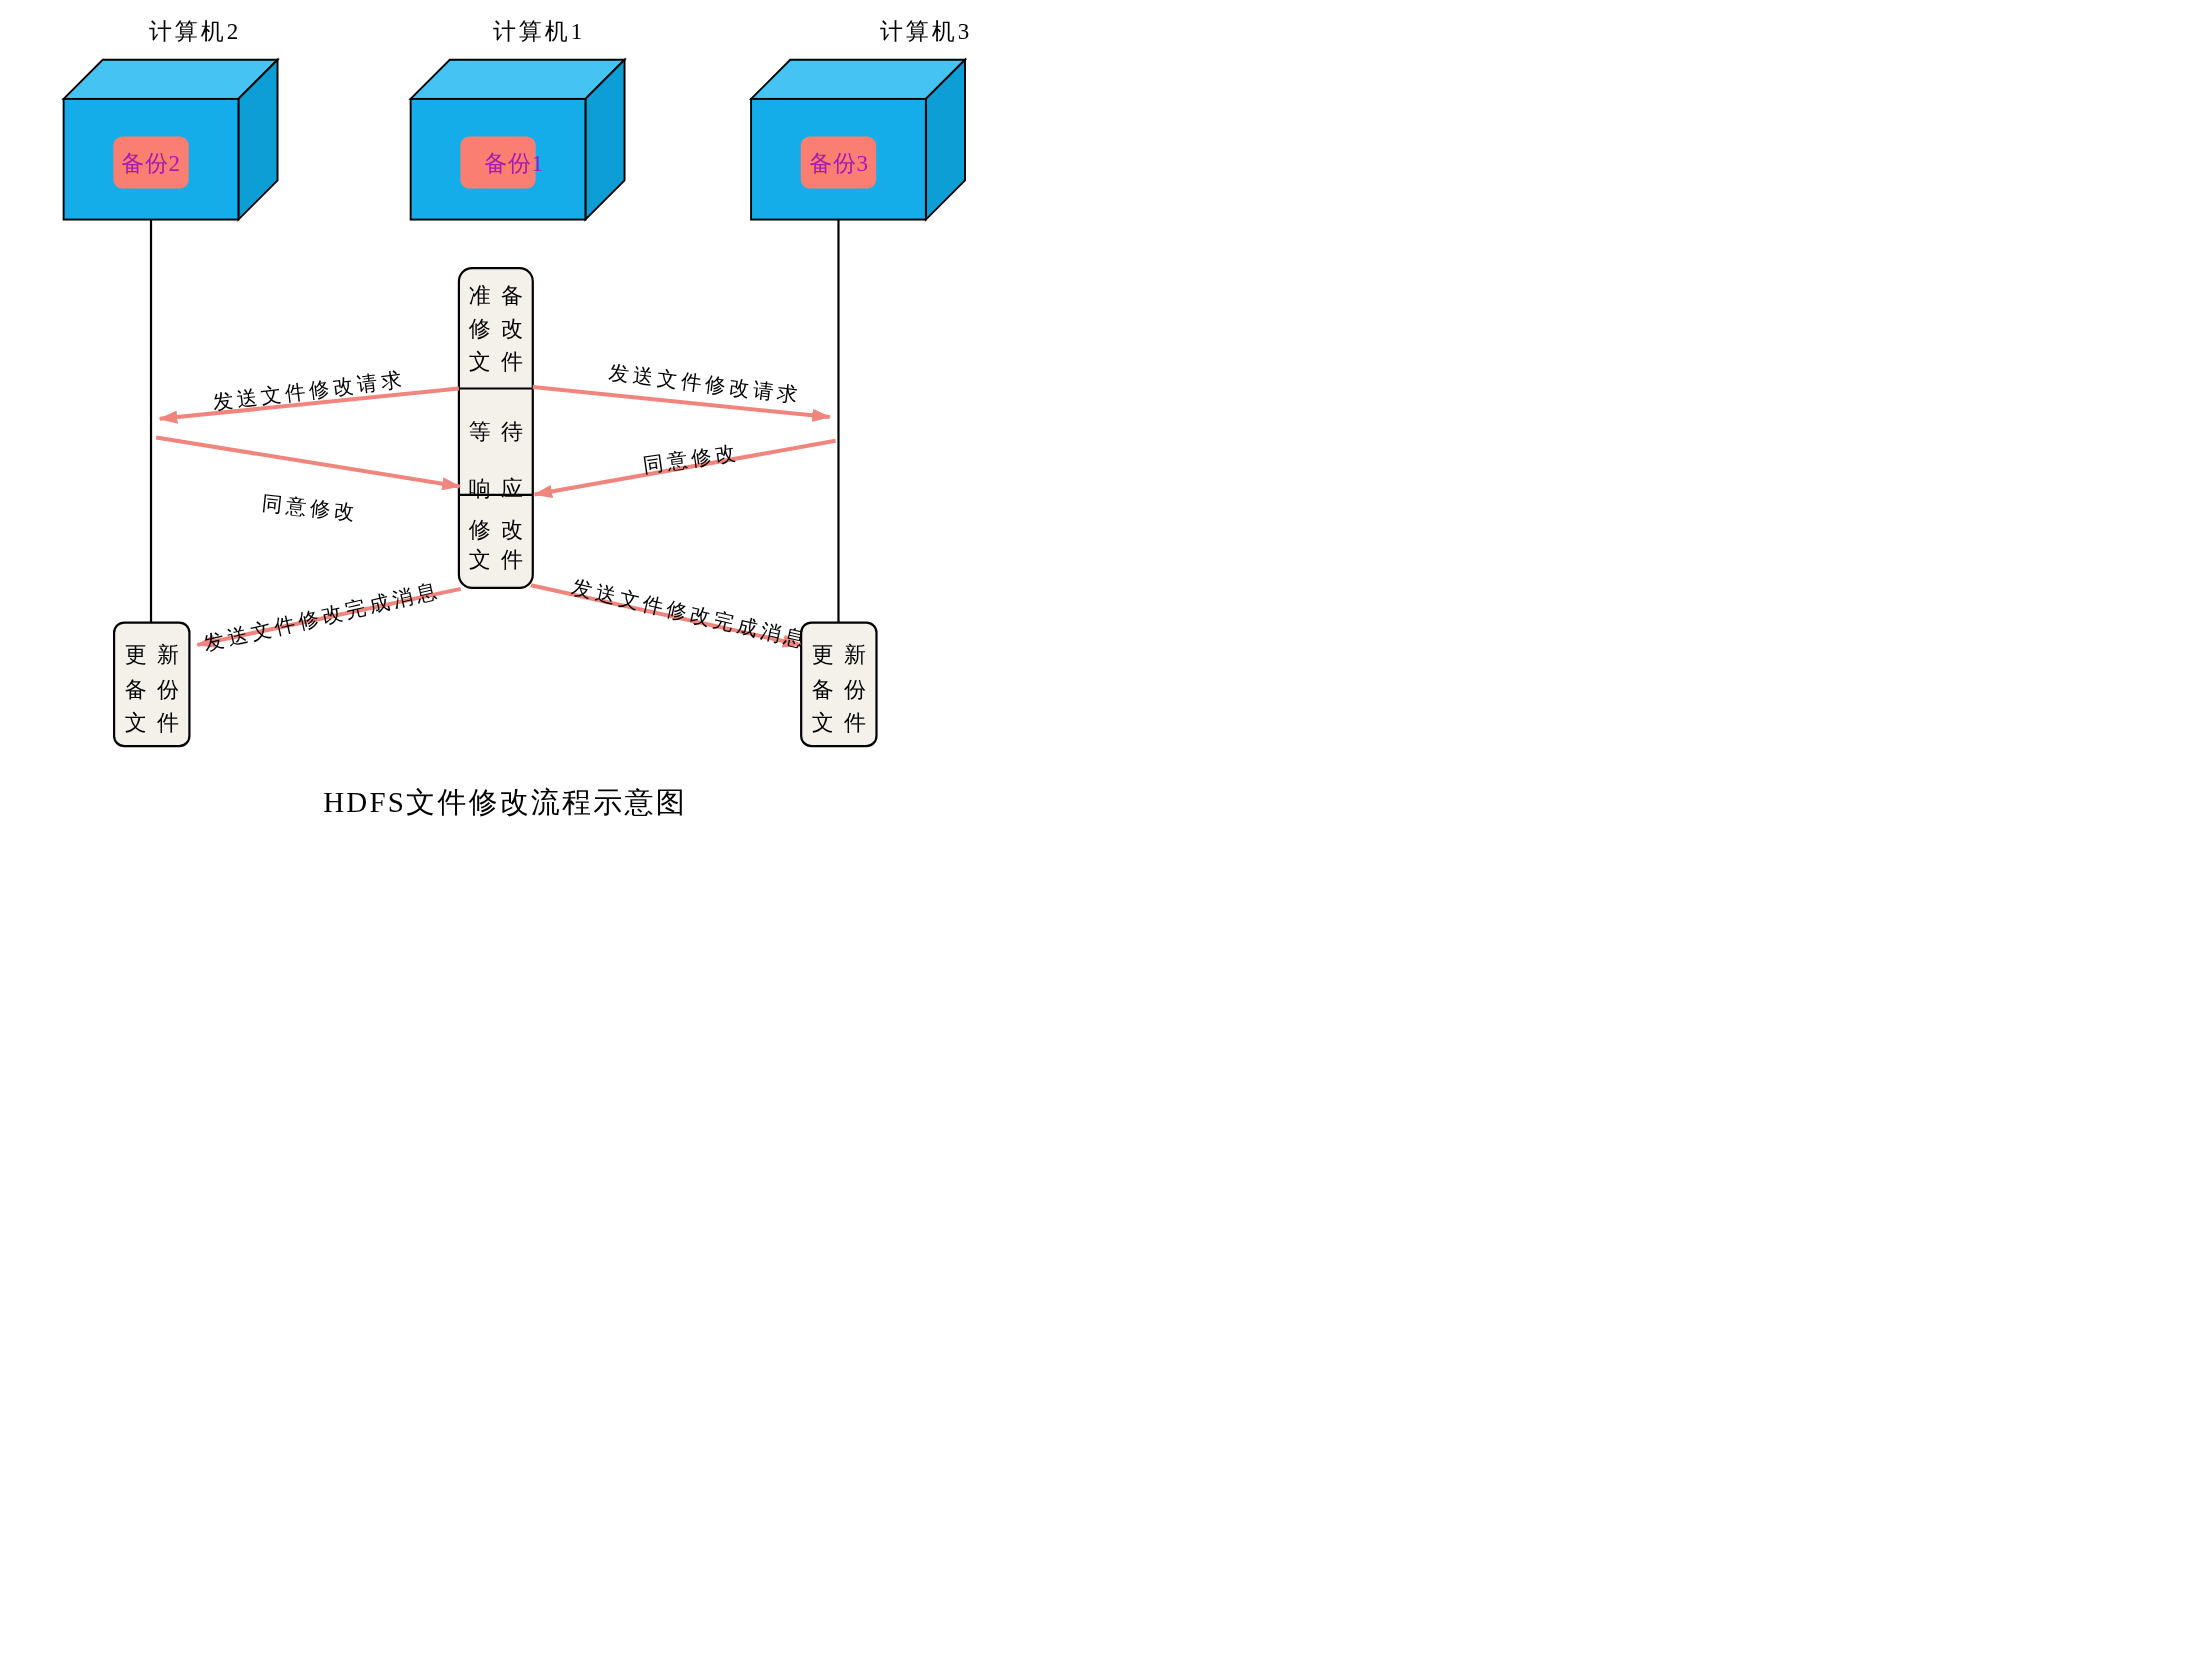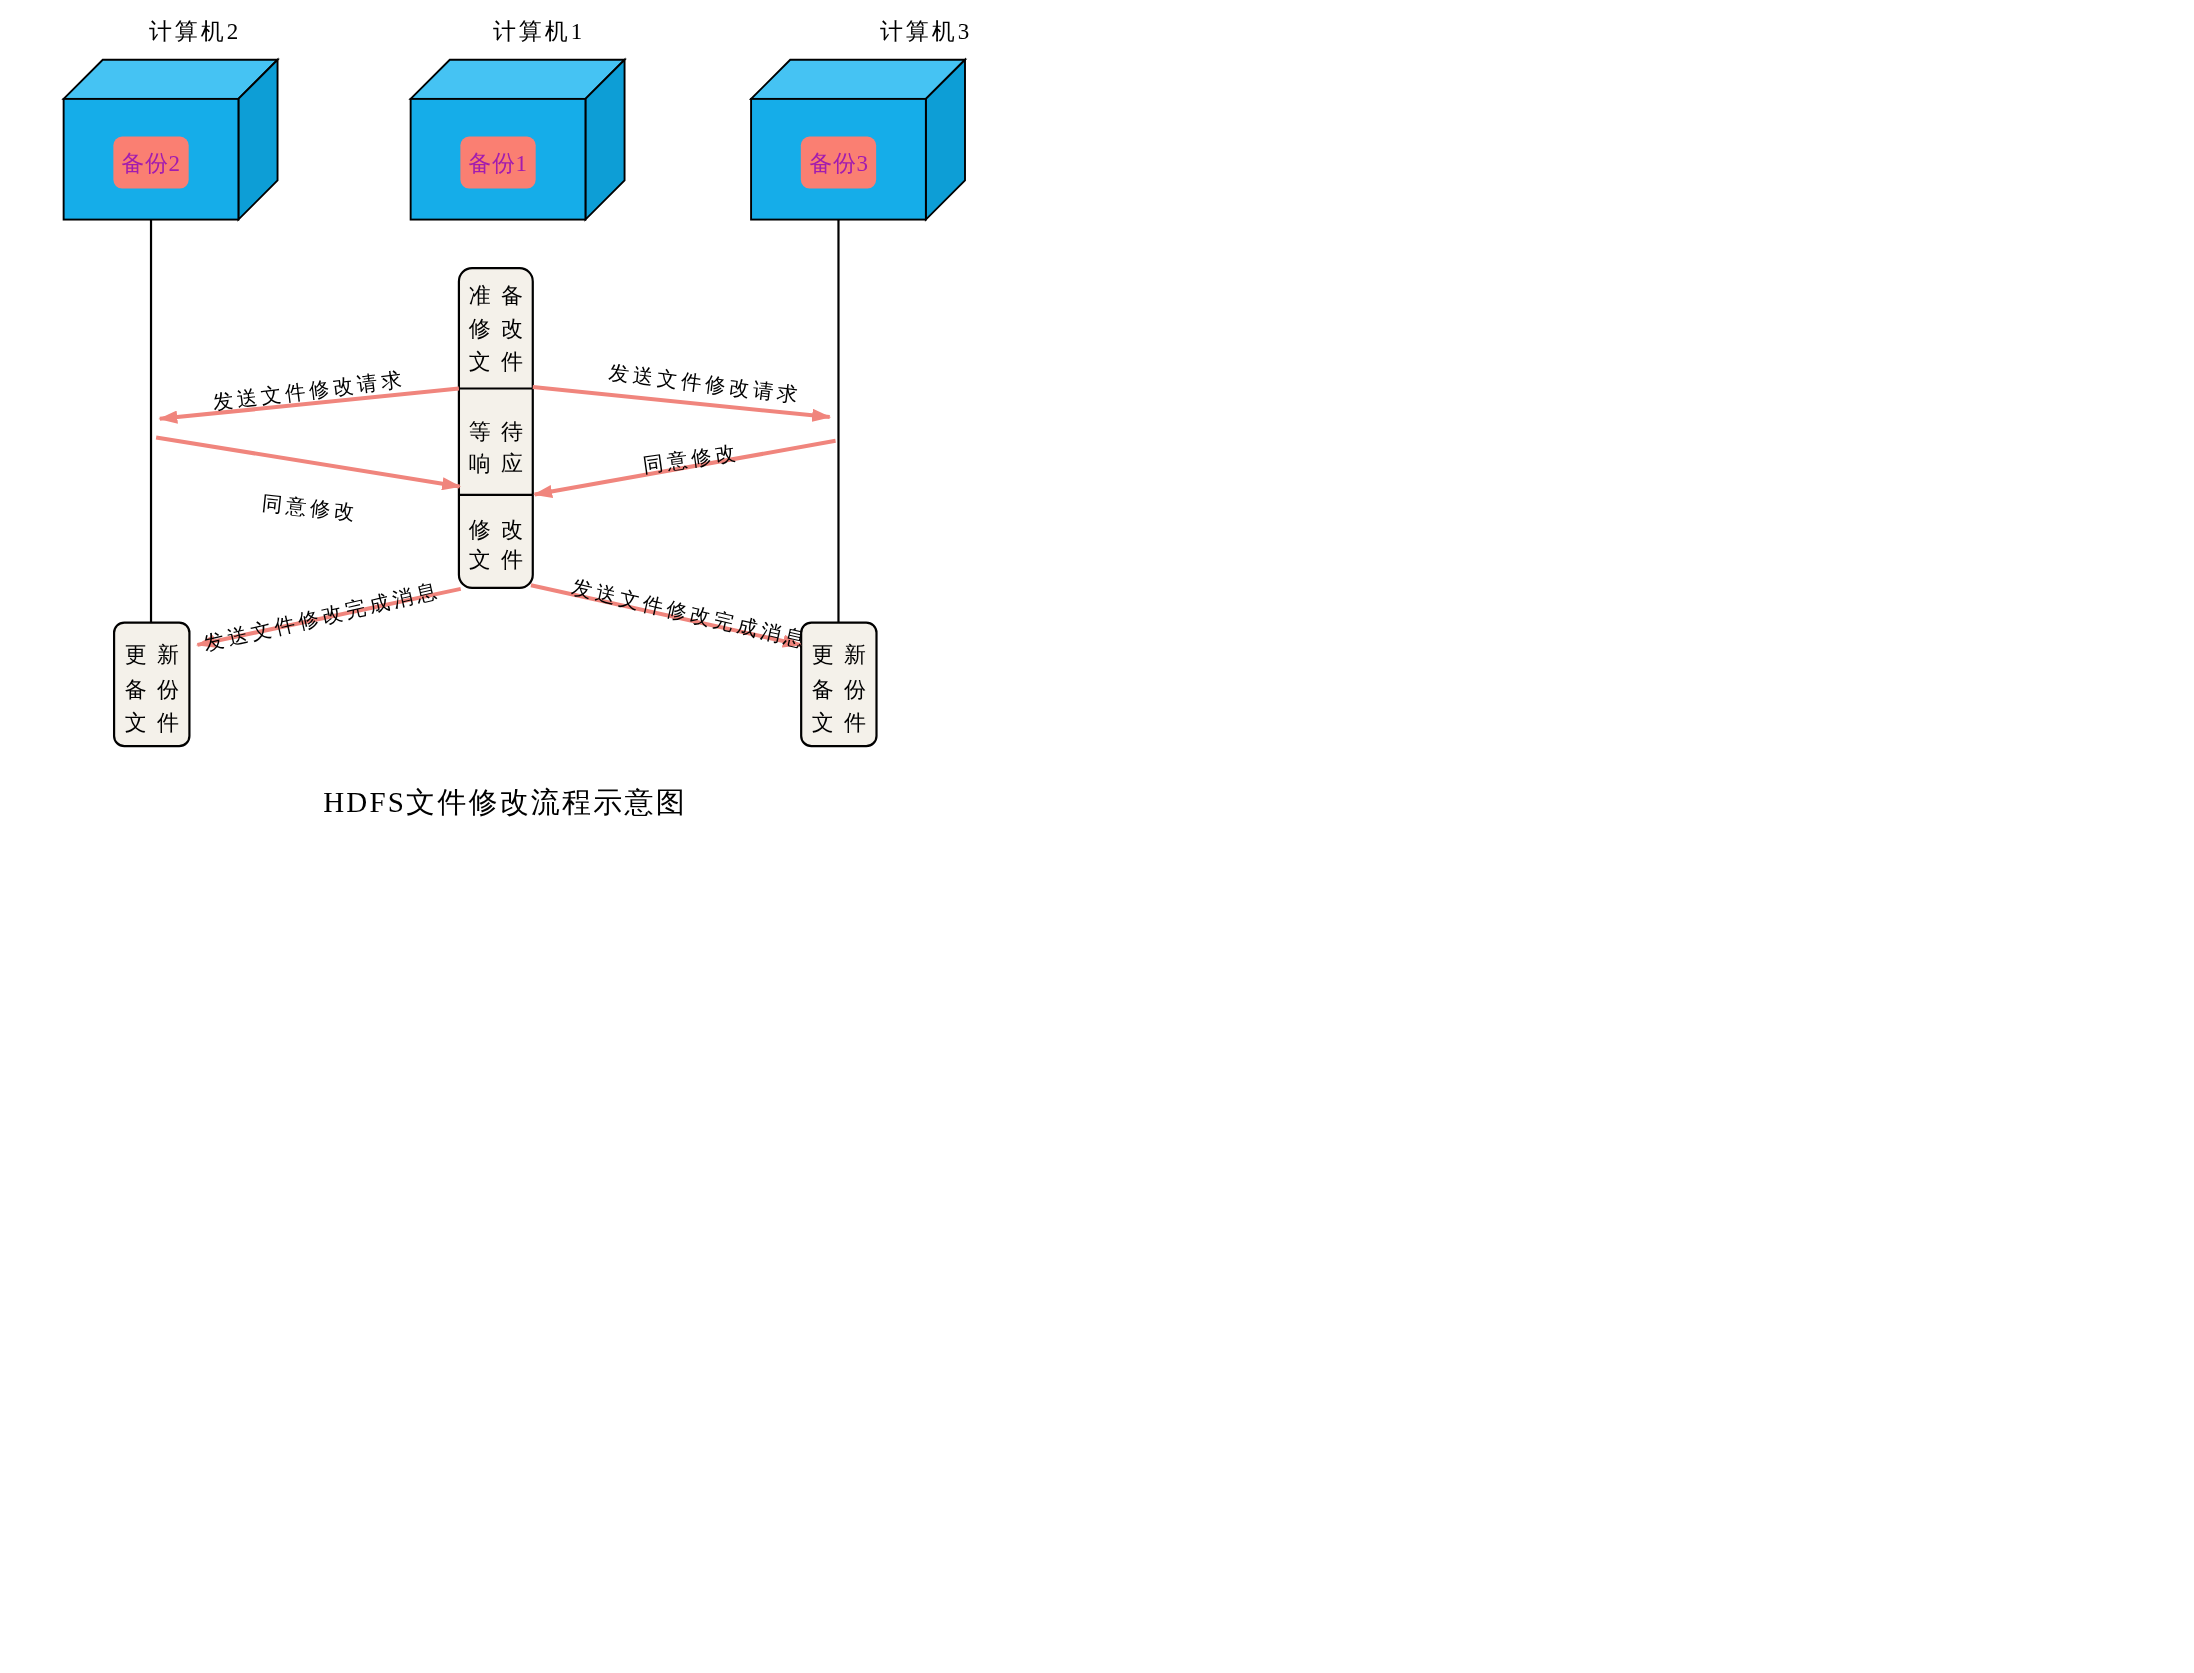--- a/index.html
+++ b/index.html
@@ -76,29 +76,29 @@
     <line x1="1142.5" y1="602.5" x2="731" y2="676" stroke="var(--arrow)" stroke-width="5.5" marker-end="url(#ah)"></line>
     <line x1="630" y1="805" x2="270" y2="881.5" stroke="var(--arrow)" stroke-width="5.5" marker-end="url(#ah)"></line>
     <line x1="726" y1="800" x2="1094.5" y2="881.5" stroke="var(--arrow)" stroke-width="5.5" marker-end="url(#ah)"></line>
   </svg>
 
   <div class="t comp-title" style="left:195px;top:31px;">计算机2</div>
   <div class="t comp-title" style="left:539px;top:31px;text-align:right;">计算机1</div>
   <div class="t comp-title" style="left:886px;top:31px;margin-left:40px;">计算机3</div>
 
   <div class="t backup-label" style="left:151px;top:163px;">备份2</div>
-  <div class="t backup-label" style="left:498px;top:163px;">备份1</div>
+  <div class="t backup-label" style="left:514px;top:163px;">备份1</div>
   <div class="t backup-label" style="left:839px;top:163px;">备份3</div>
 
   <div class="t flow-line" style="left:501px;top:296px;">准备</div>
   <div class="t flow-line" style="left:501px;top:329px;">修改</div>
   <div class="t flow-line" style="left:501px;top:362px;">文件</div>
 
   <div class="t flow-line" style="left:501px;top:432px;">等待</div>
-  <div class="t flow-line" style="left:501px;top:464px;font-family:Liberation Serif, serif;">响应</div>
+  <div class="t flow-line" style="left:501px;top:489px;font-family:Liberation Serif, serif;">响应</div>
 
   <div class="t flow-line" style="left:501px;top:530px;">修改</div>
   <div class="t flow-line" style="left:501px;top:560px;">文件</div>
 
   <div class="t update-line" style="left:157px;top:655px;">更新</div>
   <div class="t update-line" style="left:157px;top:690px;">备份</div>
   <div class="t update-line" style="left:157px;top:723px;">文件</div>
 
   <div class="t update-line" style="left:844px;top:655px;">更新</div>
   <div class="t update-line" style="left:844px;top:690px;">备份</div>

